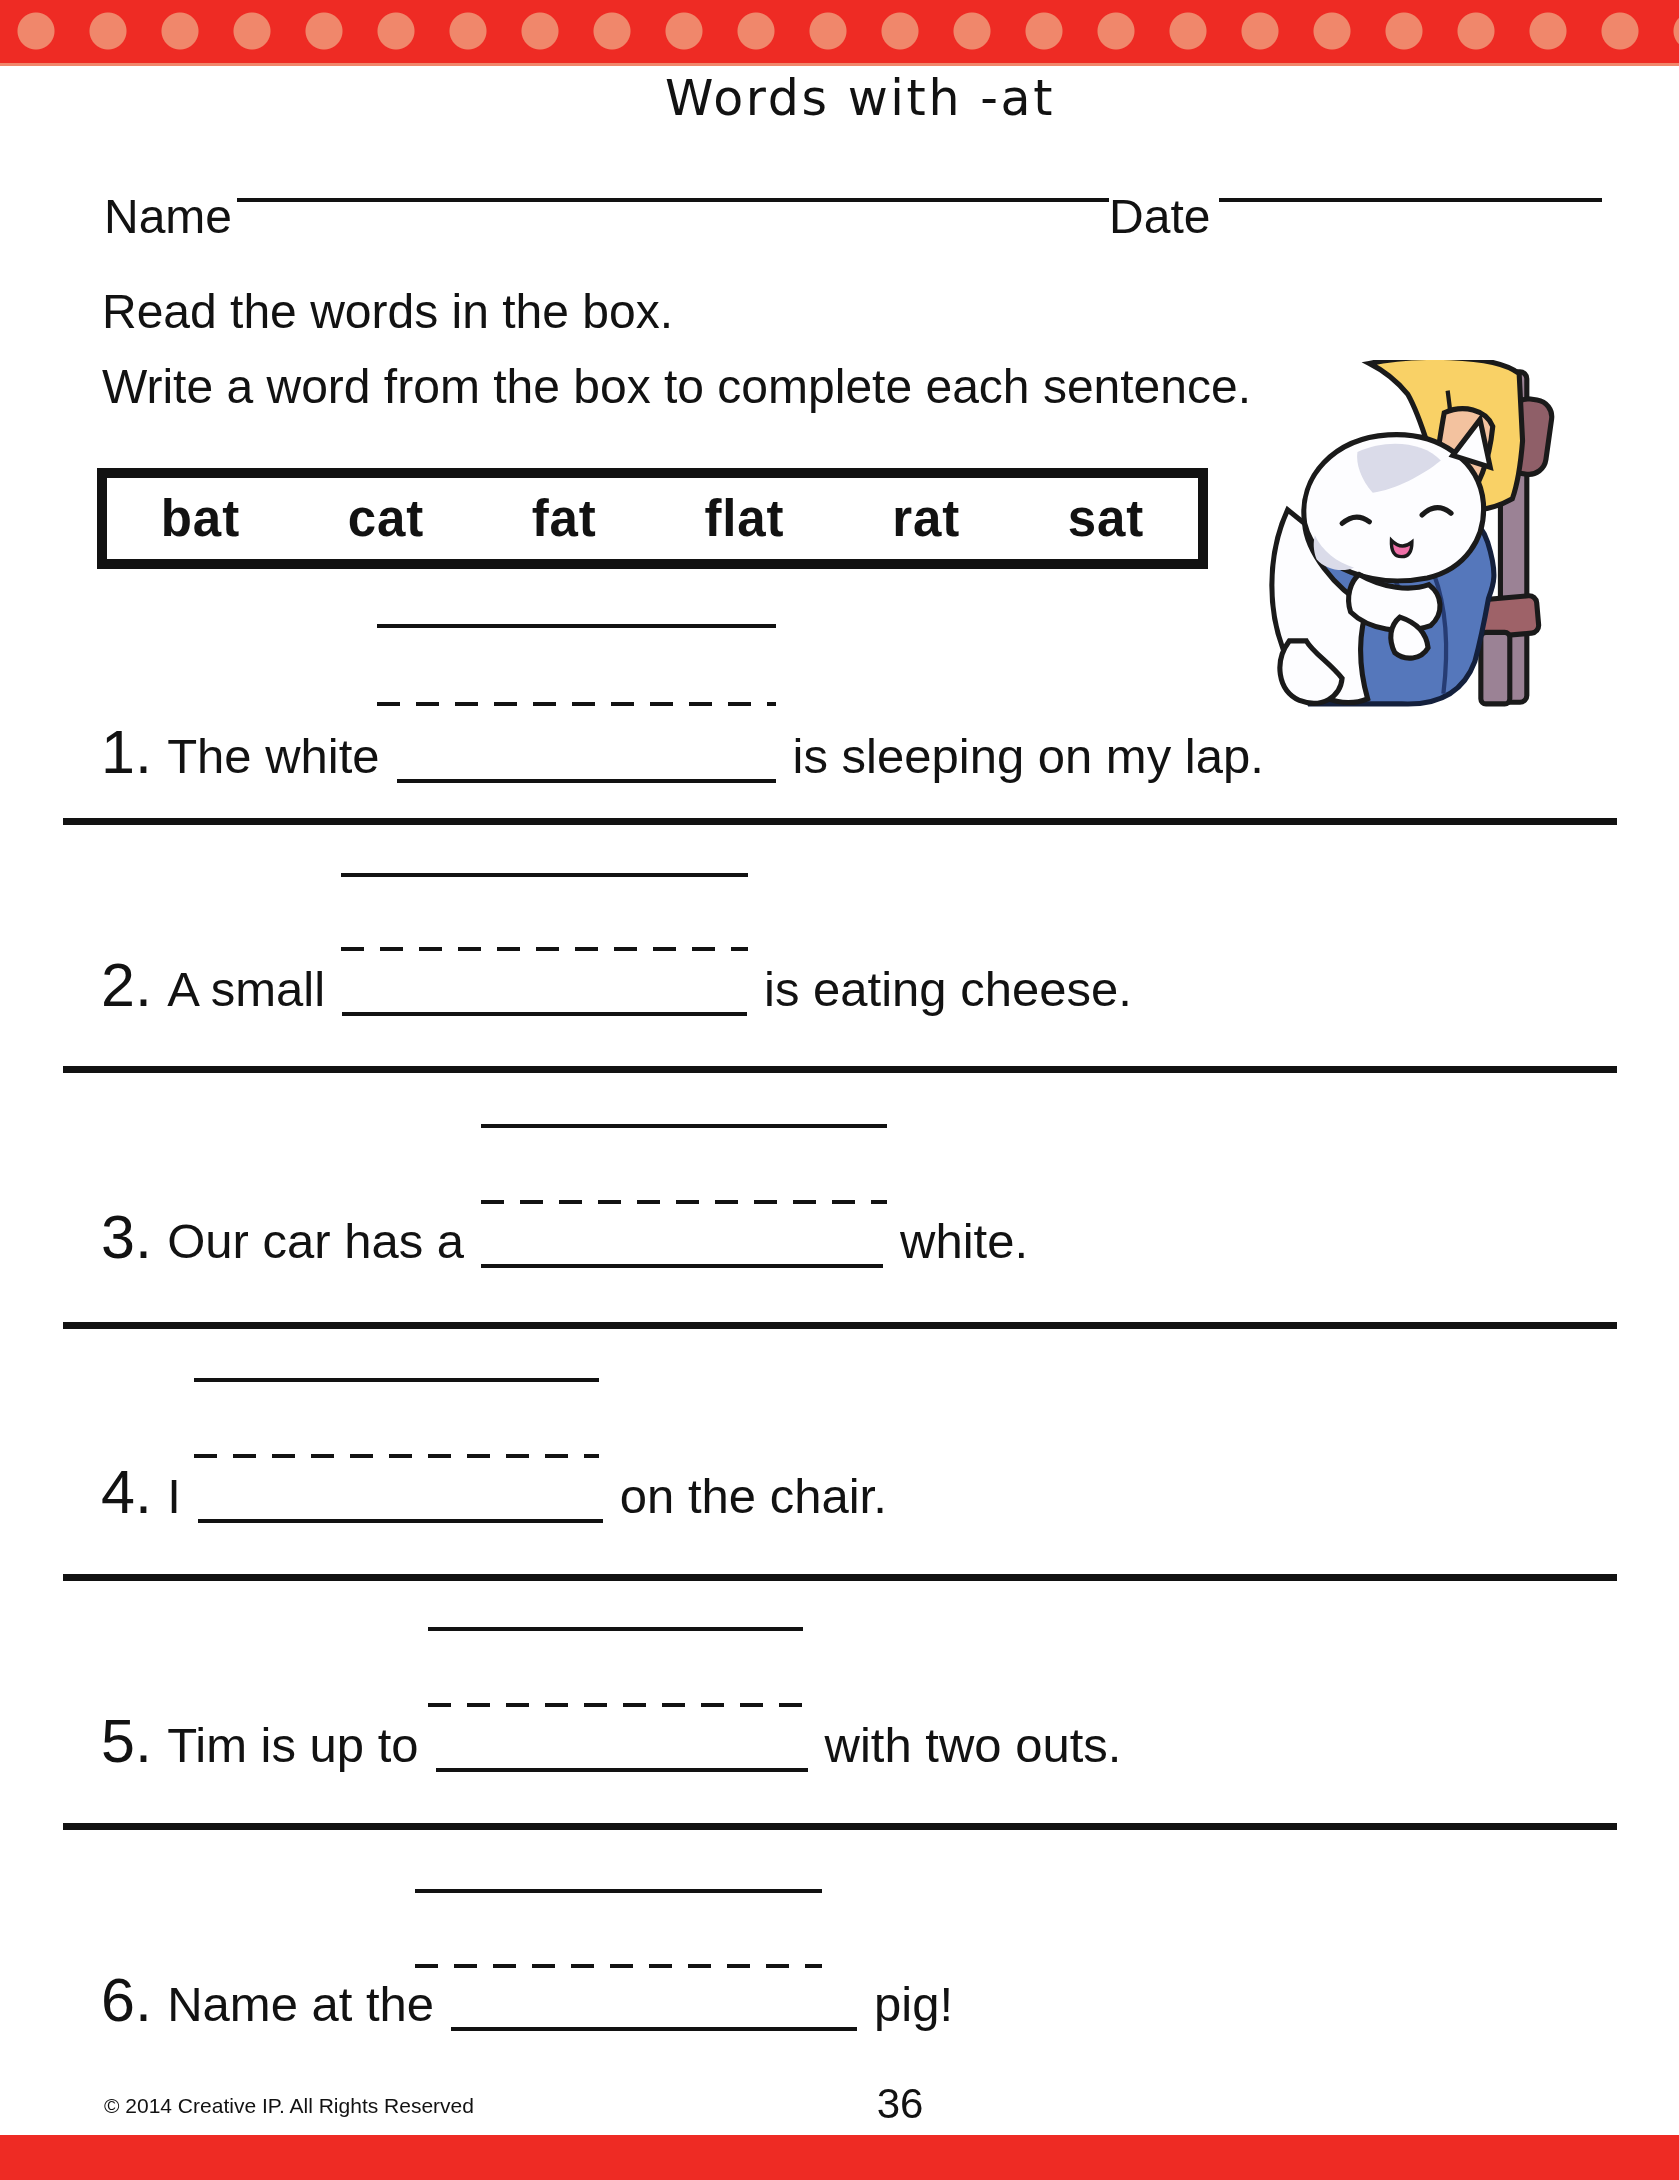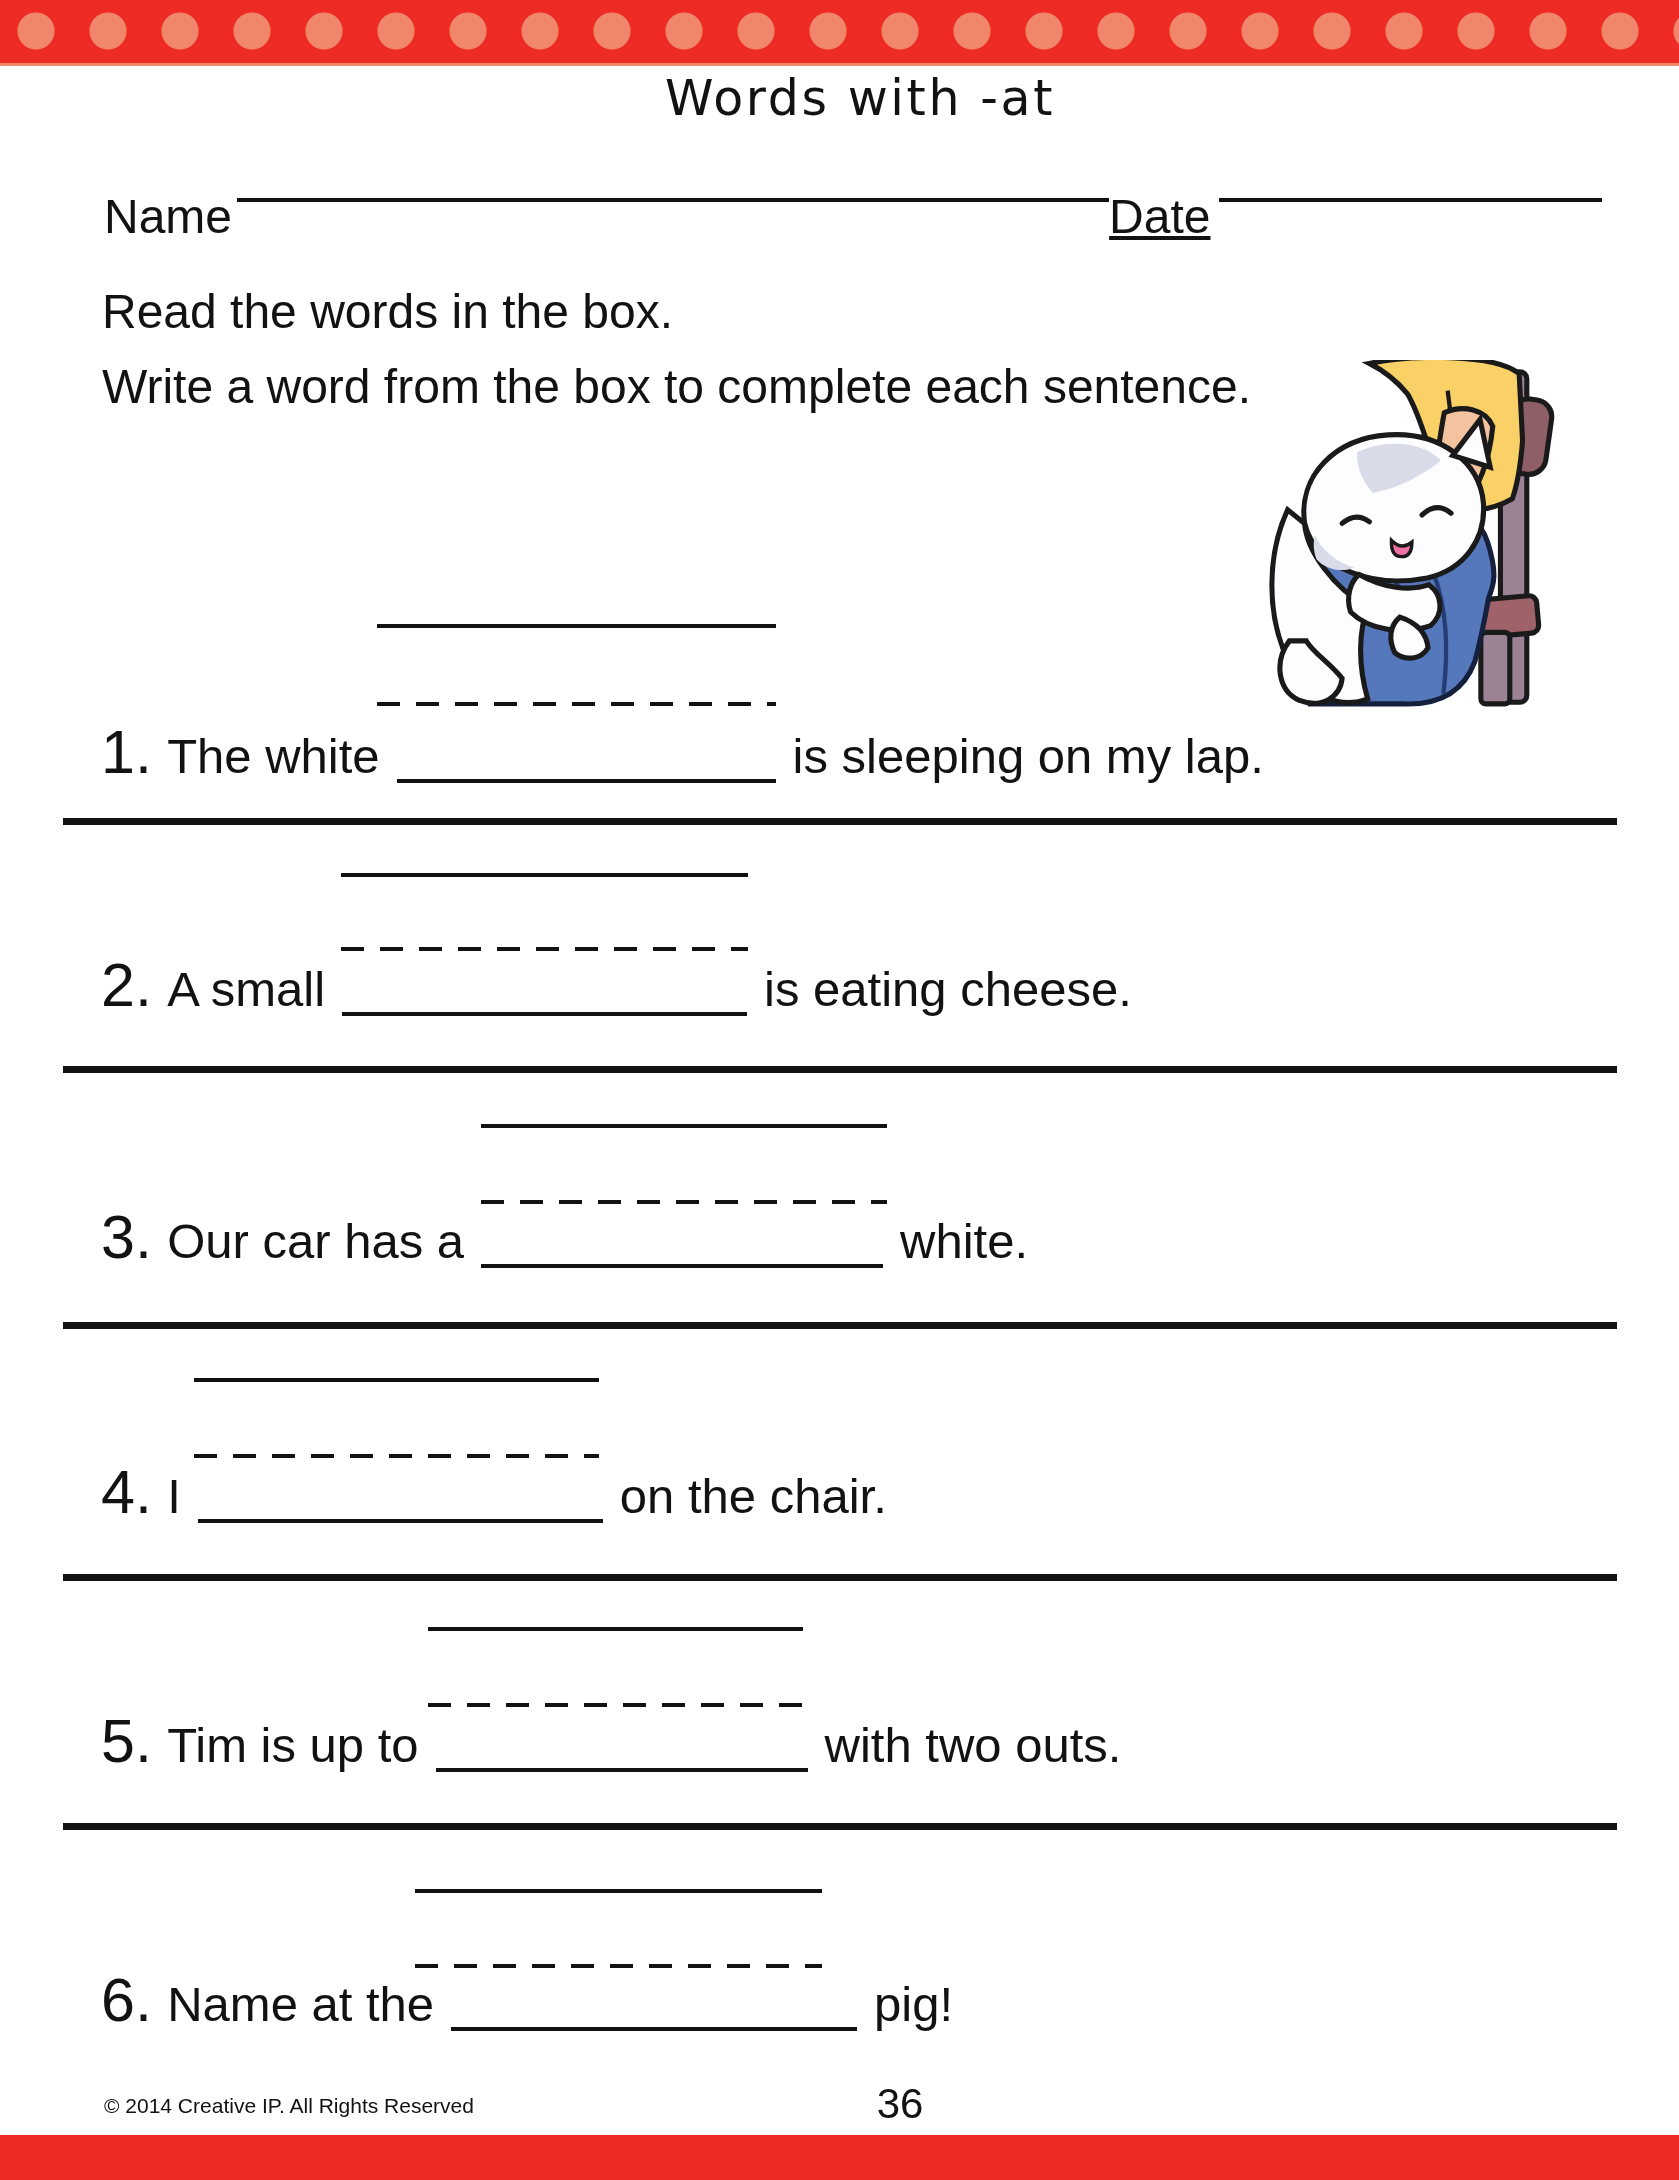--- a/index.html
+++ b/index.html
@@ -29,21 +29,21 @@
     text-align:center;font-size:49px;letter-spacing:2.6px;
     font-family:"DejaVu Sans", sans-serif;
   }
   
   .name-row{
     position:absolute;left:104px;right:118px;top:189px;
     display:flex;align-items:flex-start;font-size:48px;white-space:nowrap;
   }
   .write-line{position:relative;top:8.5px;height:0;border-bottom:4.3px solid #121212;}
   .name-line{flex:1 1 auto;margin-left:5.1px;}
-  .date-label{text-decoration:underline;}
+  .date-label{}
   .date-line{width:383px;margin-left:8.5px;}
   
   .instructions{
     position:absolute;left:102px;top:274px;
     font-size:48px;line-height:75px;
   }
   
   .word-box{
     position:absolute;left:97px;top:468px;width:1111px;height:101px;
     box-sizing:border-box;border:10.2px solid #121212;
@@ -89,20 +89,28 @@
     <span class="write-line name-line"></span>
     <span class="date-label">Date</span>
     <span class="write-line date-line"></span>
   </div>
 
   <div class="instructions">
     <div>Read the words in the box.</div>
     <div>Write a word from the box to complete each sentence.</div>
   </div>
 
+  <div class="word-box">
+    <span>bat</span>
+    <span>cat</span>
+    <span>fat</span>
+    <span>flat</span>
+    <span>rat</span>
+    <span>sat</span>
+  </div>
 
   <div class="illustration">
     <svg viewBox="0 0 385 410" width="328" height="349">
 
       <rect x="314" y="14" width="31" height="388" rx="8" fill="#9B8295" stroke="#1a1a1a" stroke-width="6"></rect>
       <rect x="323" y="46" width="48" height="88" rx="20" fill="#8F5F68" stroke="#1a1a1a" stroke-width="6" transform="rotate(8 347 90)"></rect>
       <rect x="224" y="282" width="134" height="44" rx="9" fill="#9E6268" stroke="#1a1a1a" stroke-width="6" transform="rotate(-5 291 304)"></rect>
       <rect x="291" y="320" width="34" height="84" rx="6" fill="#9B8295" stroke="#1a1a1a" stroke-width="6"></rect>
 
       <path d="M160,4 C210,-6 306,-8 336,16 L340,95 C338,120 334,146 328,163 C300,179 268,181 248,167 C238,130 222,70 205,40 C190,22 172,10 160,4 Z" fill="#F9D166" stroke="#1a1a1a" stroke-width="6"></path>

